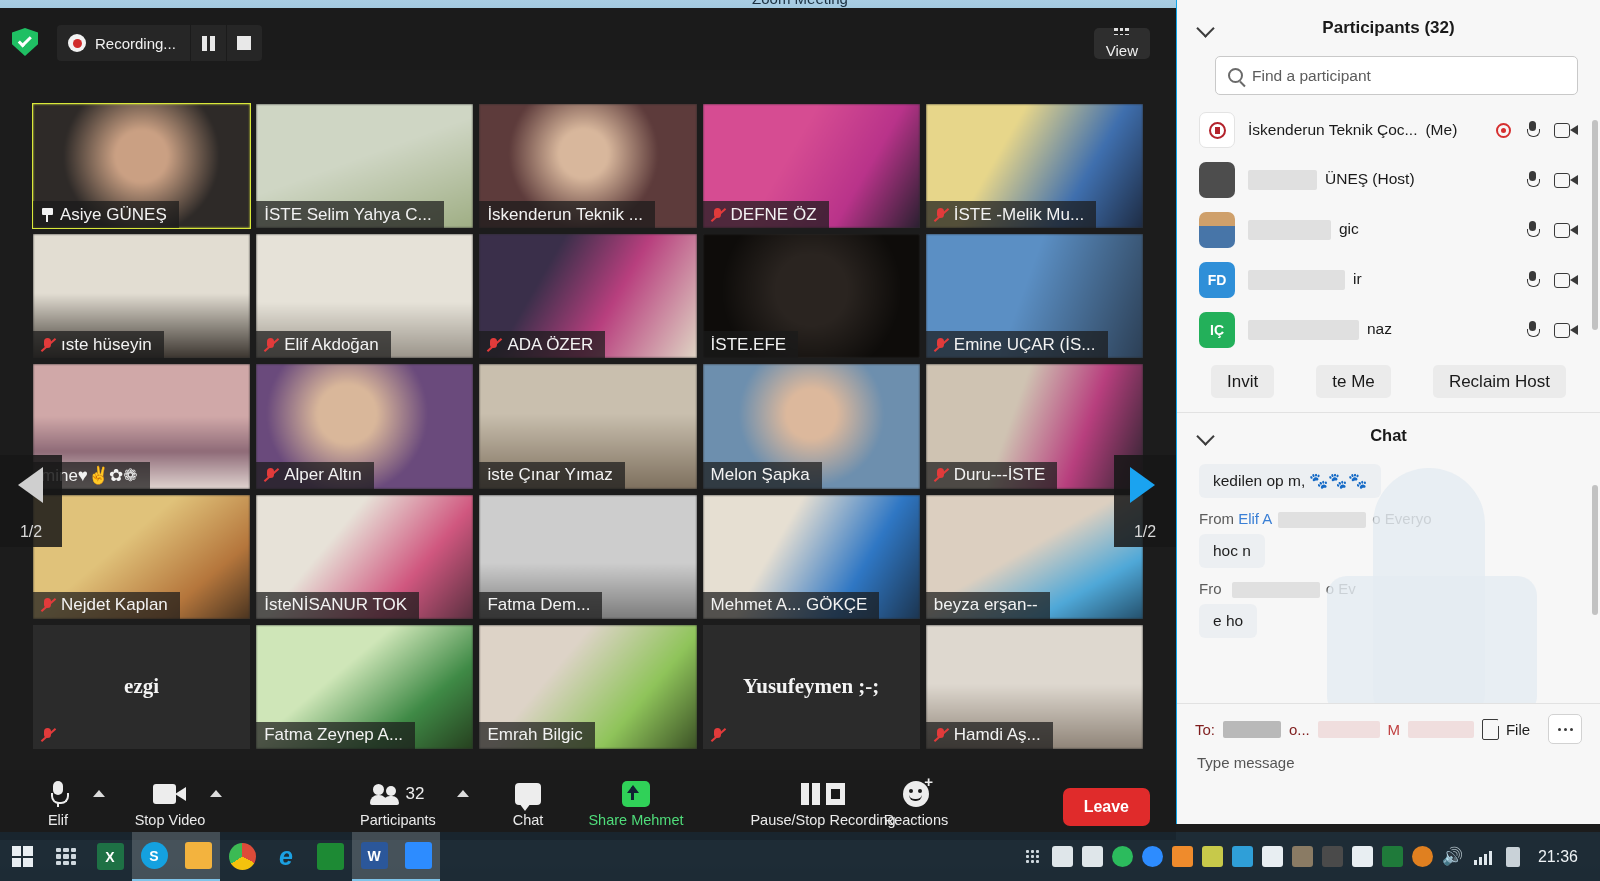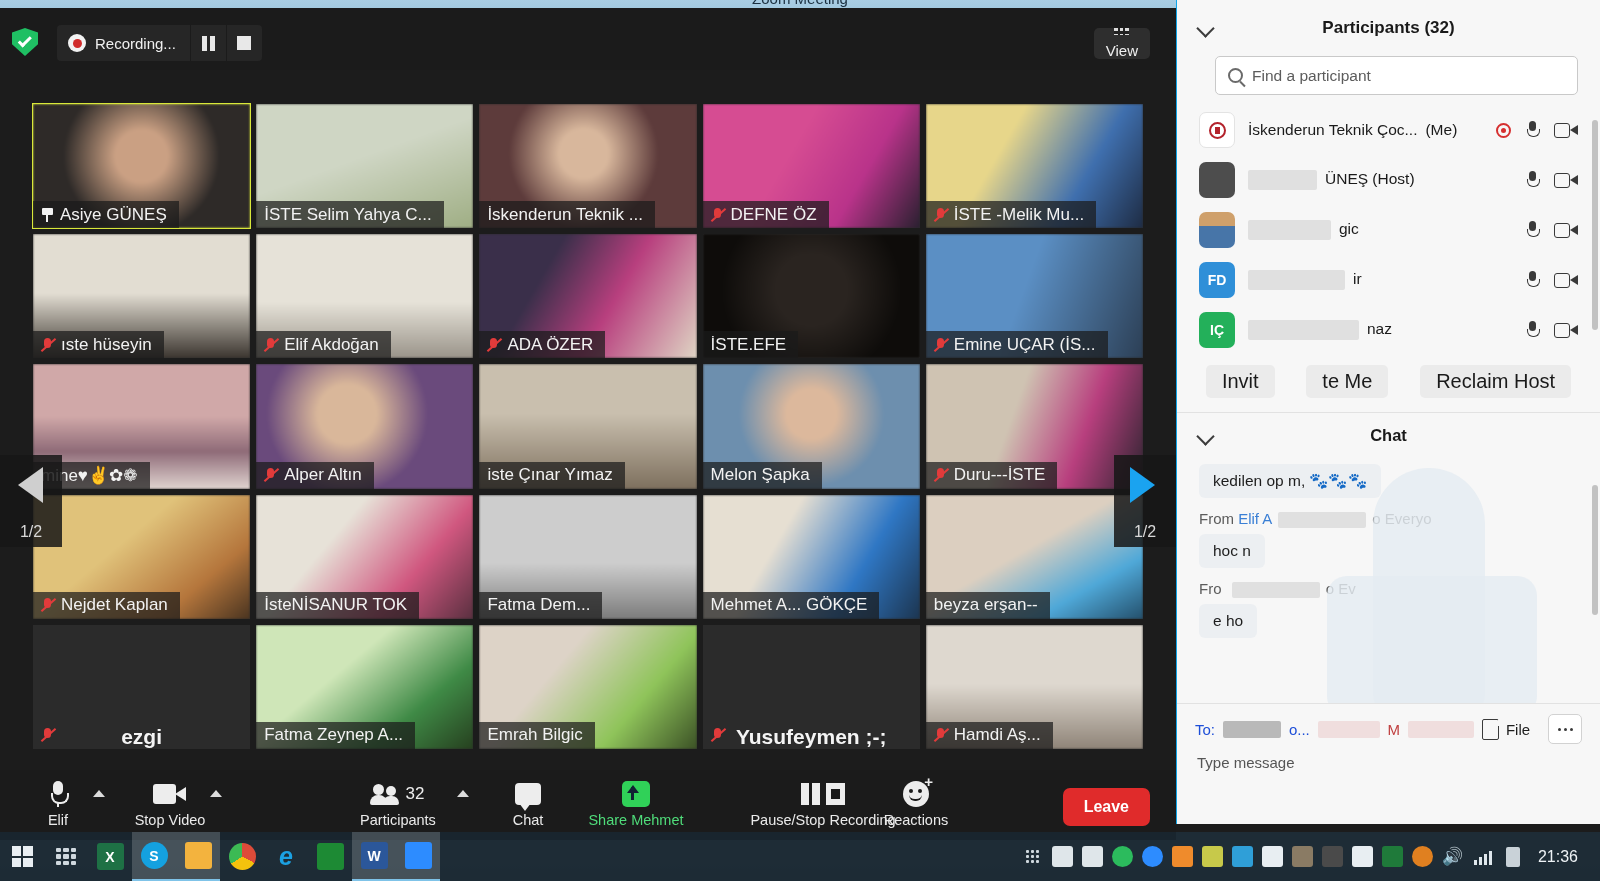--- a/index.html
+++ b/index.html
@@ -134,22 +134,23 @@
   }
   .pin-ico::before {
     content: ""; position: absolute; left: 1px; top: 0;
     width: 11px; height: 7px; background: #f2f2f2; border-radius: 1px;
   }
   .pin-ico::after {
     content: ""; position: absolute; left: 5px; top: 6px;
     width: 2px; height: 8px; background: #f2f2f2;
   }
   .text-tile {
-    display: flex; align-items: flex-end; justify-content: center;
+    display: flex; align-items: center; justify-content: center;
     background: #2b2b2b;
+    font-family: Liberation Serif, serif;
   }
   .text-tile .bigname { font-size: 21px; font-weight: bold; color: #f4f4f4; }
 
   
   .pager { position: absolute; width: 62px; height: 92px; top: 385px; }
   .pager.left { left: 0; background: rgba(22,22,22,0.85); }
   .pager.right { left: 1114px; background: rgba(22,22,22,0.85); }
   .pager .arrow { position: absolute; left: 18px; top: 12px; width: 0; height: 0; }
   .pager.left .arrow  { border-top: 18px solid transparent; border-bottom: 18px solid transparent; border-right: 25px solid #cfcfcf; }
   .pager.right .arrow { border-top: 18px solid transparent; border-bottom: 18px solid transparent; border-left: 25px solid #1aa3f0; left: 16px; }
@@ -262,21 +263,21 @@
 
   .redact { background: #e0e0e0; border-radius: 2px; display: inline-block; vertical-align: middle; }
   .redact.dark { background: #b9b9b9; }
 
   .pbtns {
     display: flex; align-items: center; justify-content: space-around;
     padding: 10px 18px 14px; gap: 10px;
   }
   .pbtn {
     background: #ebebeb; border: none; border-radius: 5px; height: 33px;
-    padding: 0 16px; font-size: 20px; color: #1a1a1a;
+    padding: 0 16px; font-size: 17px; color: #1a1a1a;
     font-family: inherit; cursor: pointer; white-space: nowrap;
   }
 
   .chat-head {
     position: relative; height: 46px; border-top: 1px solid #e2e2e2;
     display: flex; align-items: center; justify-content: center;
   }
   .chat-head .ttl { font-size: 16.5px; font-weight: bold; color: #1a1a1a; }
   .chat-head .chev { top: 17px; }
   .chat-body { padding: 6px 22px 0; height: 245px; overflow: hidden; position: relative; }
@@ -286,21 +287,21 @@
     margin-bottom: 12px;
   }
   .from-line { font-size: 15px; color: #5c5c5c; margin-bottom: 6px; }
   .from-line .who { color: #3a7fd5; }
   .ghost {
     position: absolute; pointer-events: none;
     background: rgba(228,236,242,0.82); border-radius: 40% 40% 30% 30%;
   }
   .chat-foot { border-top: 1px solid #e2e2e2; padding: 10px 18px 0; }
   .torow { display: flex; align-items: center; gap: 8px; }
-  .tolbl { font-size: 15px; color: #1d4ed8; }
+  .tolbl { font-size: 15px; color: #7f1d1d; }
   .file-btn { display: flex; align-items: center; gap: 7px; margin-left: auto; cursor: pointer; }
   .file-ico { width: 17px; height: 21px; border: 1.7px solid #3a3a3a; border-radius: 2px; position: relative; }
   .file-ico::after { content:""; position:absolute; right:-1px; top:-1px; border-left:7px solid transparent; border-bottom:7px solid #f7f7f7; }
   .file-lbl { font-size: 15px; color: #1d1d1d; }
   .dots-btn {
     width: 34px; height: 30px; border: 1px solid #d2d2d2; border-radius: 5px; background: #fff;
     display: flex; align-items: center; justify-content: center; cursor: pointer; margin-left: 10px;
   }
   .dots-btn i { width: 3px; height: 3px; border-radius: 50%; background: #3a3a3a; margin: 0 1.5px; display: block; }
   .typerow { padding: 10px 2px 0; font-size: 15px; color: #555; }

